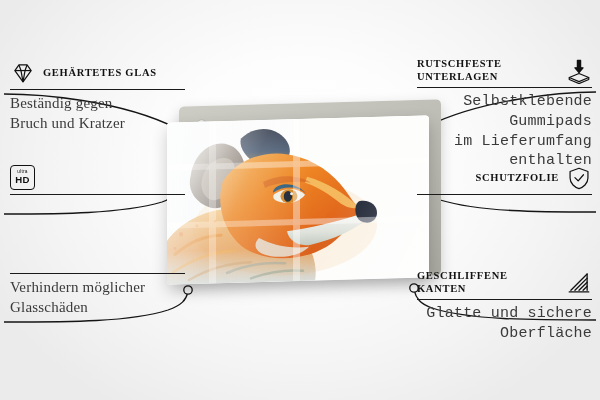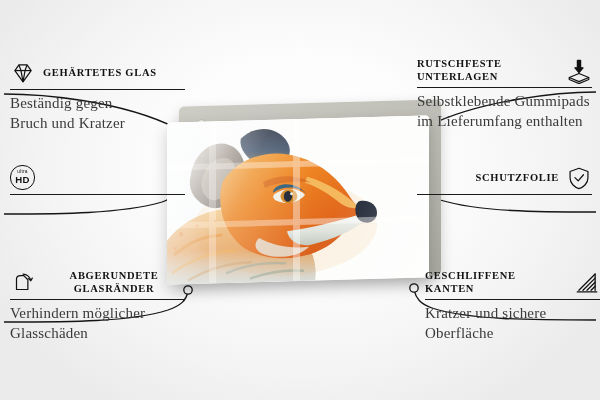--- a/index.html
+++ b/index.html
@@ -55,43 +55,43 @@
 
   .art { position:absolute; inset:0; }
   .art svg { width:100%; height:100%; display:block; }
 
   
   .feature { position:absolute; width:175px; }
   .feature .head { display:flex; align-items:center; gap:7px; }
   .feature.right .head { flex-direction:row-reverse; }
   .feature .title {
     font-size:10.5px; letter-spacing:.7px; line-height:1.22;
-    color:#111; font-weight:700; text-transform:uppercase;text-align:center;
+    color:#111; font-weight:700; text-transform:uppercase;
   }
   .feature.right .title { text-align:left; }
   .feature .rule { height:1px; background:#1a1a1a; margin:3px 0 4px; width:100%; }
   .feature .desc {
     font-size:15px; line-height:1.32; color:#3a3a3a; letter-spacing:.2px;
   }
-  .feature.right .desc { text-align:left; }
+  .feature.right .desc { text-align:right;font-family:Liberation Mono, monospace; }
   .ico { width:26px; height:26px; flex:0 0 26px; }
   .ico svg { width:100%; height:100%; display:block; }
 
   .f-hardened { left:10px;  top:60px;  }
   .f-print    { left:10px;  top:165px; }
   .f-edges    { left:10px;  top:270px; }
   .f-pads     { right:8px;  top:58px;  }
   .f-film     { right:8px;  top:165px; }
-  .f-ground   { right:0;  top:270px; }
+  .f-ground   { right:8px;  top:270px; }
 
   .connectors { position:absolute; inset:0; pointer-events:none; }
   .connectors svg { width:100%; height:100%; display:block; }
 
   .ultrahd {
-    width:25px; height:25px; border:1.6px solid #111; border-radius:12px;
+    width:25px; height:25px; border:1.6px solid #111; border-radius:4px;
     display:flex; flex-direction:column; align-items:center; justify-content:center;
     line-height:1; font-family:"Liberation Sans", sans-serif;
   }
   .ultrahd .u { font-size:4.8px; letter-spacing:.2px; color:#111; margin-bottom:.5px; }
   .ultrahd .hd { font-size:9.6px; font-weight:700; color:#111; letter-spacing:.3px; }
 </style>
 </head>
 <body>
 
 <div class="stage">
@@ -244,30 +244,20 @@
         <span class="ultrahd">
           <span class="u">ultra</span>
           <span class="hd">HD</span>
         </span>
       </span>
     </div>
     <div class="rule"></div>
   </div>
 
   <div class="feature f-edges">
-    <div class="head">
-      <span class="ico">
-        <svg viewBox="0 0 32 32" fill="none" stroke="#111" stroke-width="1.5" stroke-linejoin="round" stroke-linecap="round">
-          <path d="M8 24 V11 C8 8 10 7 13 7 H17 L22 12 V24 Z"></path>
-          <path d="M16 5 C21 5 25 9 25.5 13"></path>
-          <path d="M25.5 13 L23 10.5 M25.5 13 L27.5 10"></path>
-        </svg>
-      </span>
-      <span class="title">ABGERUNDETE GLASRÄNDER</span>
-    </div>
     <div class="rule"></div>
     <div class="desc">Verhindern möglicher<br>Glasschäden</div>
   </div>
 
   <div class="feature f-pads right">
     <div class="head">
       <span class="ico">
         <svg viewBox="0 0 32 32" fill="none" stroke="#111" stroke-width="1.5" stroke-linejoin="round">
           <path d="M14 3 H18 V12 H21 L16 18 L11 12 H14 Z" fill="#111"></path>
           <path d="M16 19 L28 24 L16 29 L4 24 Z"></path>
@@ -301,16 +291,16 @@
           <path d="M26 5 L6 25"></path>
           <path d="M26 10 L11 25"></path>
           <path d="M26 15 L16 25"></path>
           <path d="M26 20 L21 25"></path>
           <path d="M26 5 V25"></path>
         </svg>
       </span>
       <span class="title">GESCHLIFFENE KANTEN</span>
     </div>
     <div class="rule"></div>
-    <div class="desc">Kratzer und sichere Oberfläche</div>
+    <div class="desc">Glatte und sichere Oberfläche</div>
   </div>
 
 </div>
 
 </body></html>

